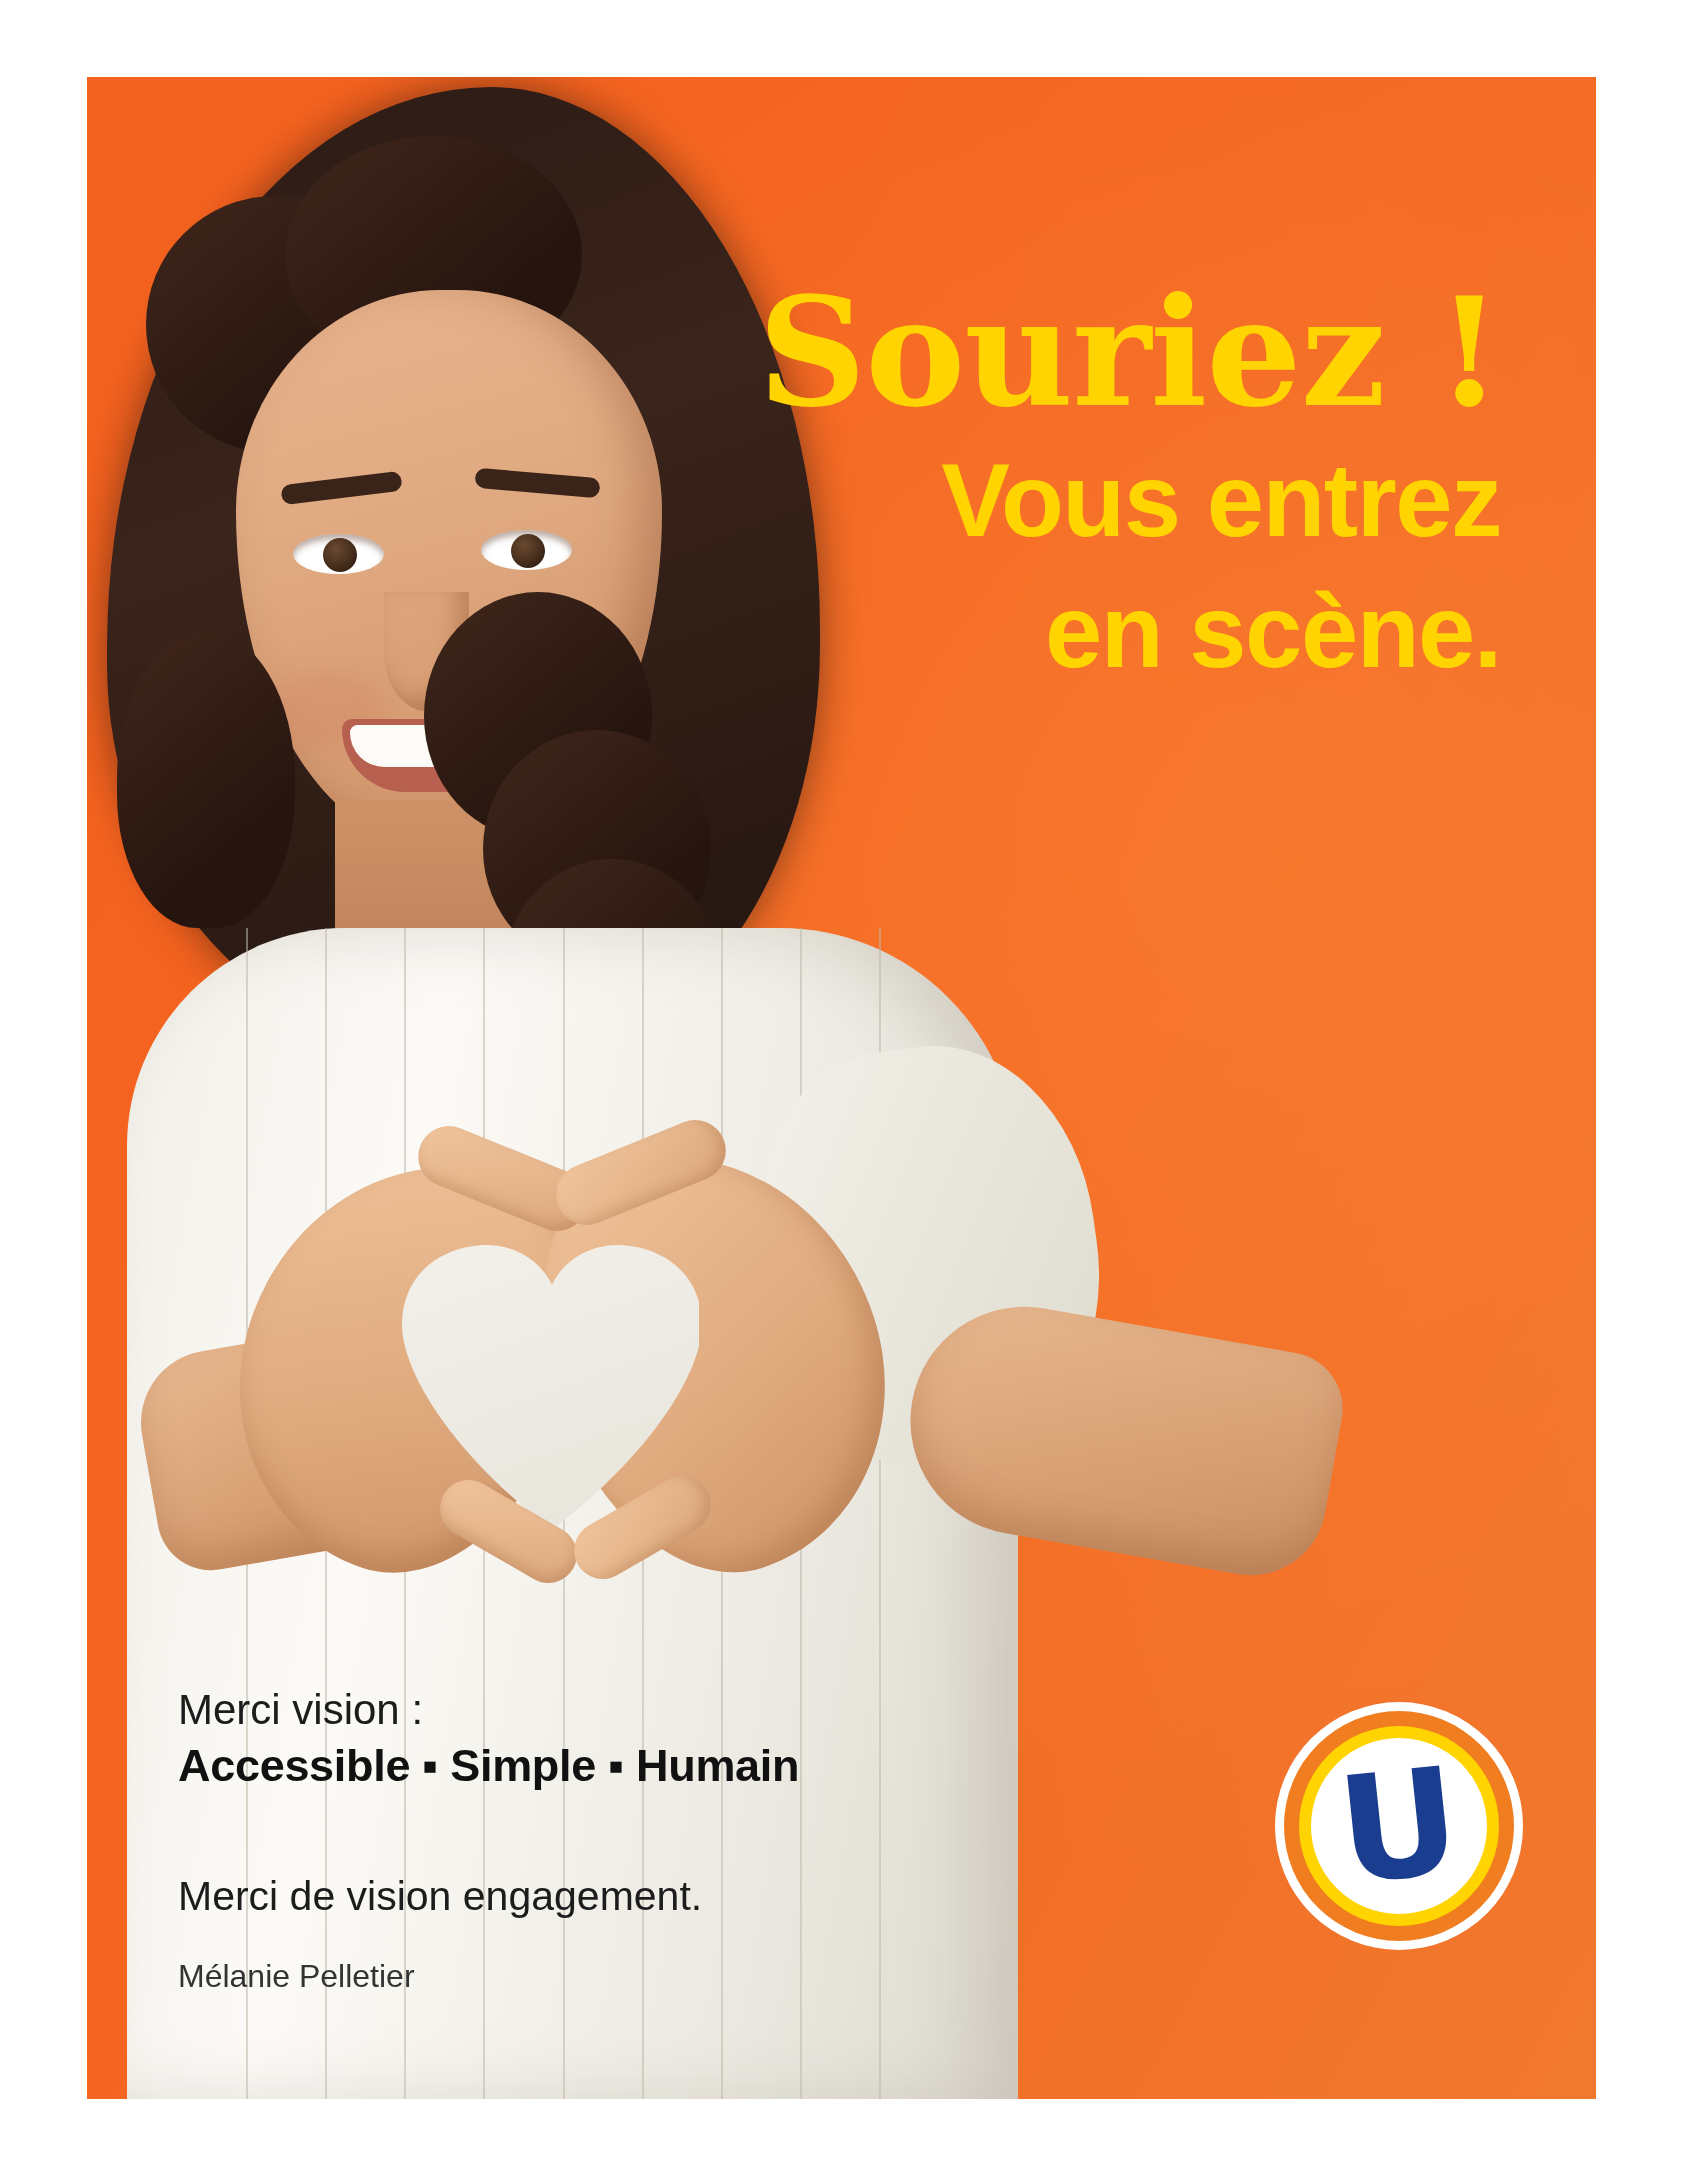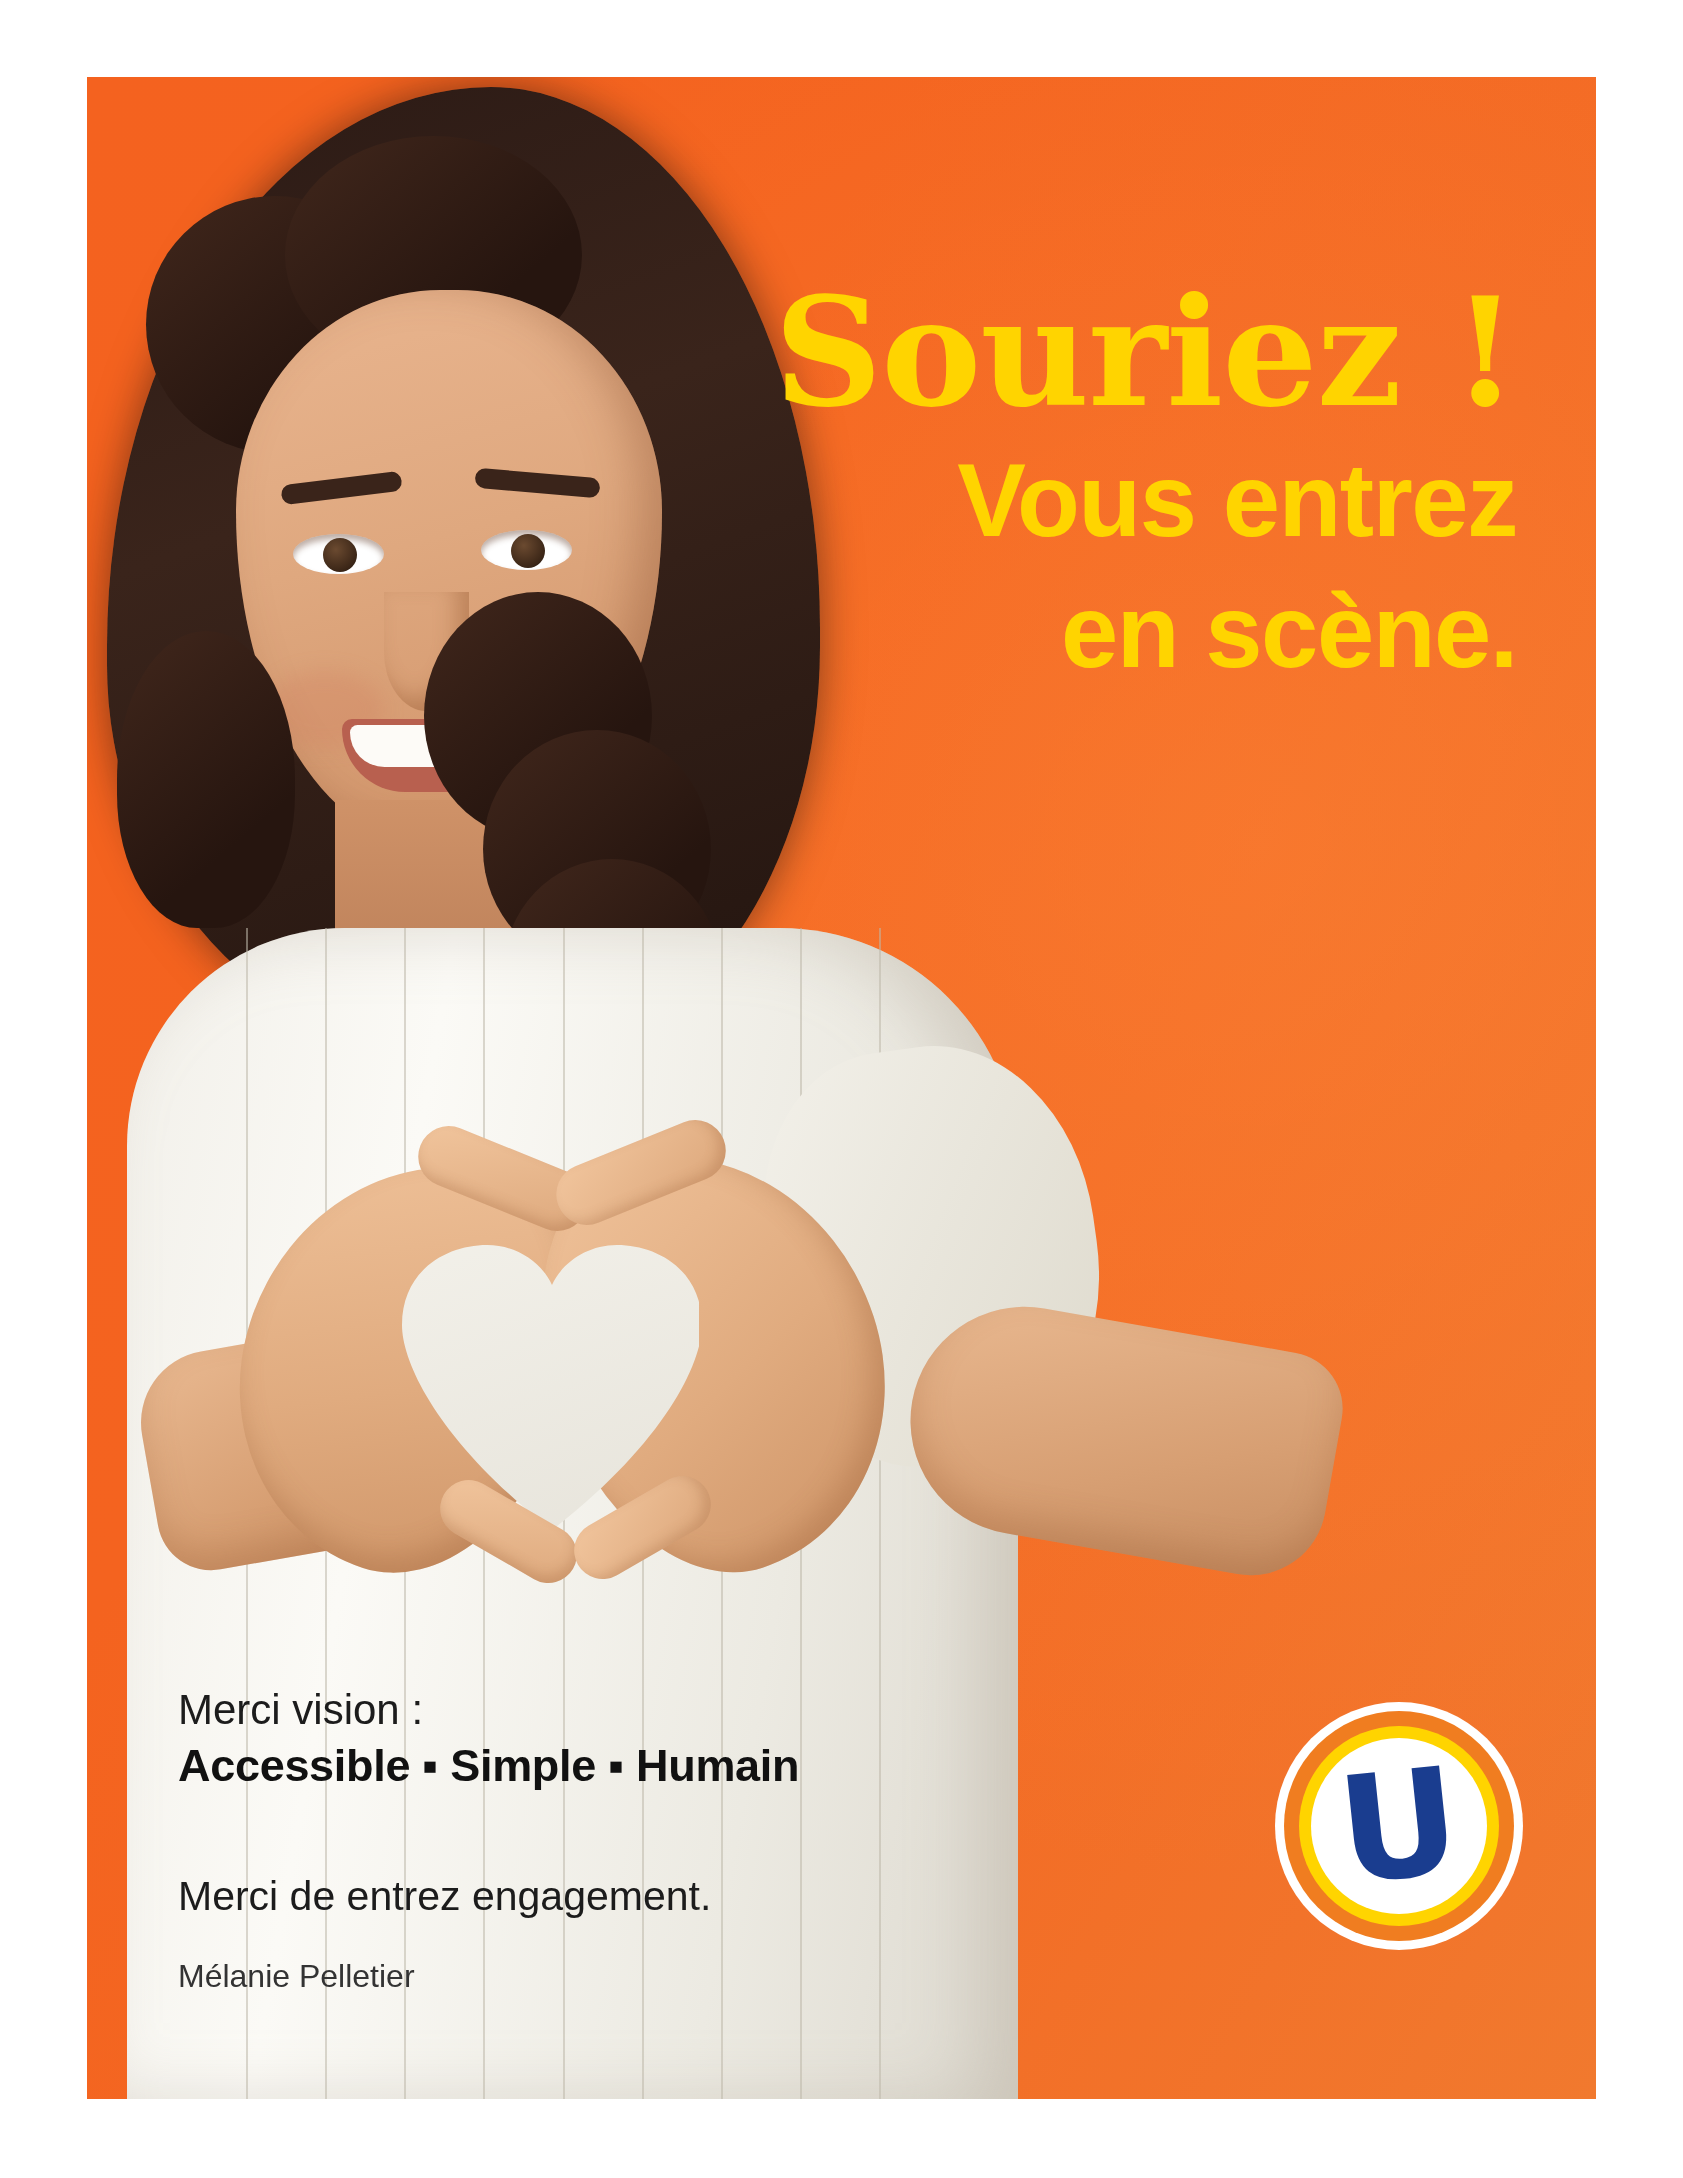--- a/index.html
+++ b/index.html
@@ -36,21 +36,21 @@
   .poster-glow {
     position: absolute;
     inset: 0;
     background: radial-gradient(120% 85% at 78% 38%, rgba(255,140,60,0.40) 0%, rgba(244,98,31,0.0) 60%);
     pointer-events: none;
   }
 
   
   .headline-block {
     position: absolute;
-    right: 79px;
+    right: 95px;
     top: 203px;
     width: 871px;
     text-align: right;
     z-index: 6;
   }
   .headline-main {
     font-family: "DejaVu Serif", "Liberation Serif", serif;
     font-weight: 700;
     font-size: 150px;
     line-height: 0.96;
@@ -431,21 +431,21 @@
 
     <div class="headline-block">
       <div class="headline-main">Souriez !</div>
       <div class="headline-sub">Vous entrez</div>
       <div class="headline-sub">en scène.</div>
     </div>
 
     <div class="vision-block">
       <p class="vision-label">Merci vision :</p>
       <p class="vision-values">Accessible ▪ Simple ▪ Humain</p>
-      <p class="thanks">Merci de entrez engagement.</p>
+      <p class="thanks">Merci de vision engagement.</p>
       <p class="signature">Mélanie Pelletier</p>
     </div>
 
     <div class="logo">
       <div class="logo-ring-outer"></div>
       <div class="logo-ring-orange"></div>
       <div class="logo-ring-yellow"></div>
       <div class="logo-inner-white"></div>
       <div class="logo-u">U</div>
     </div>

